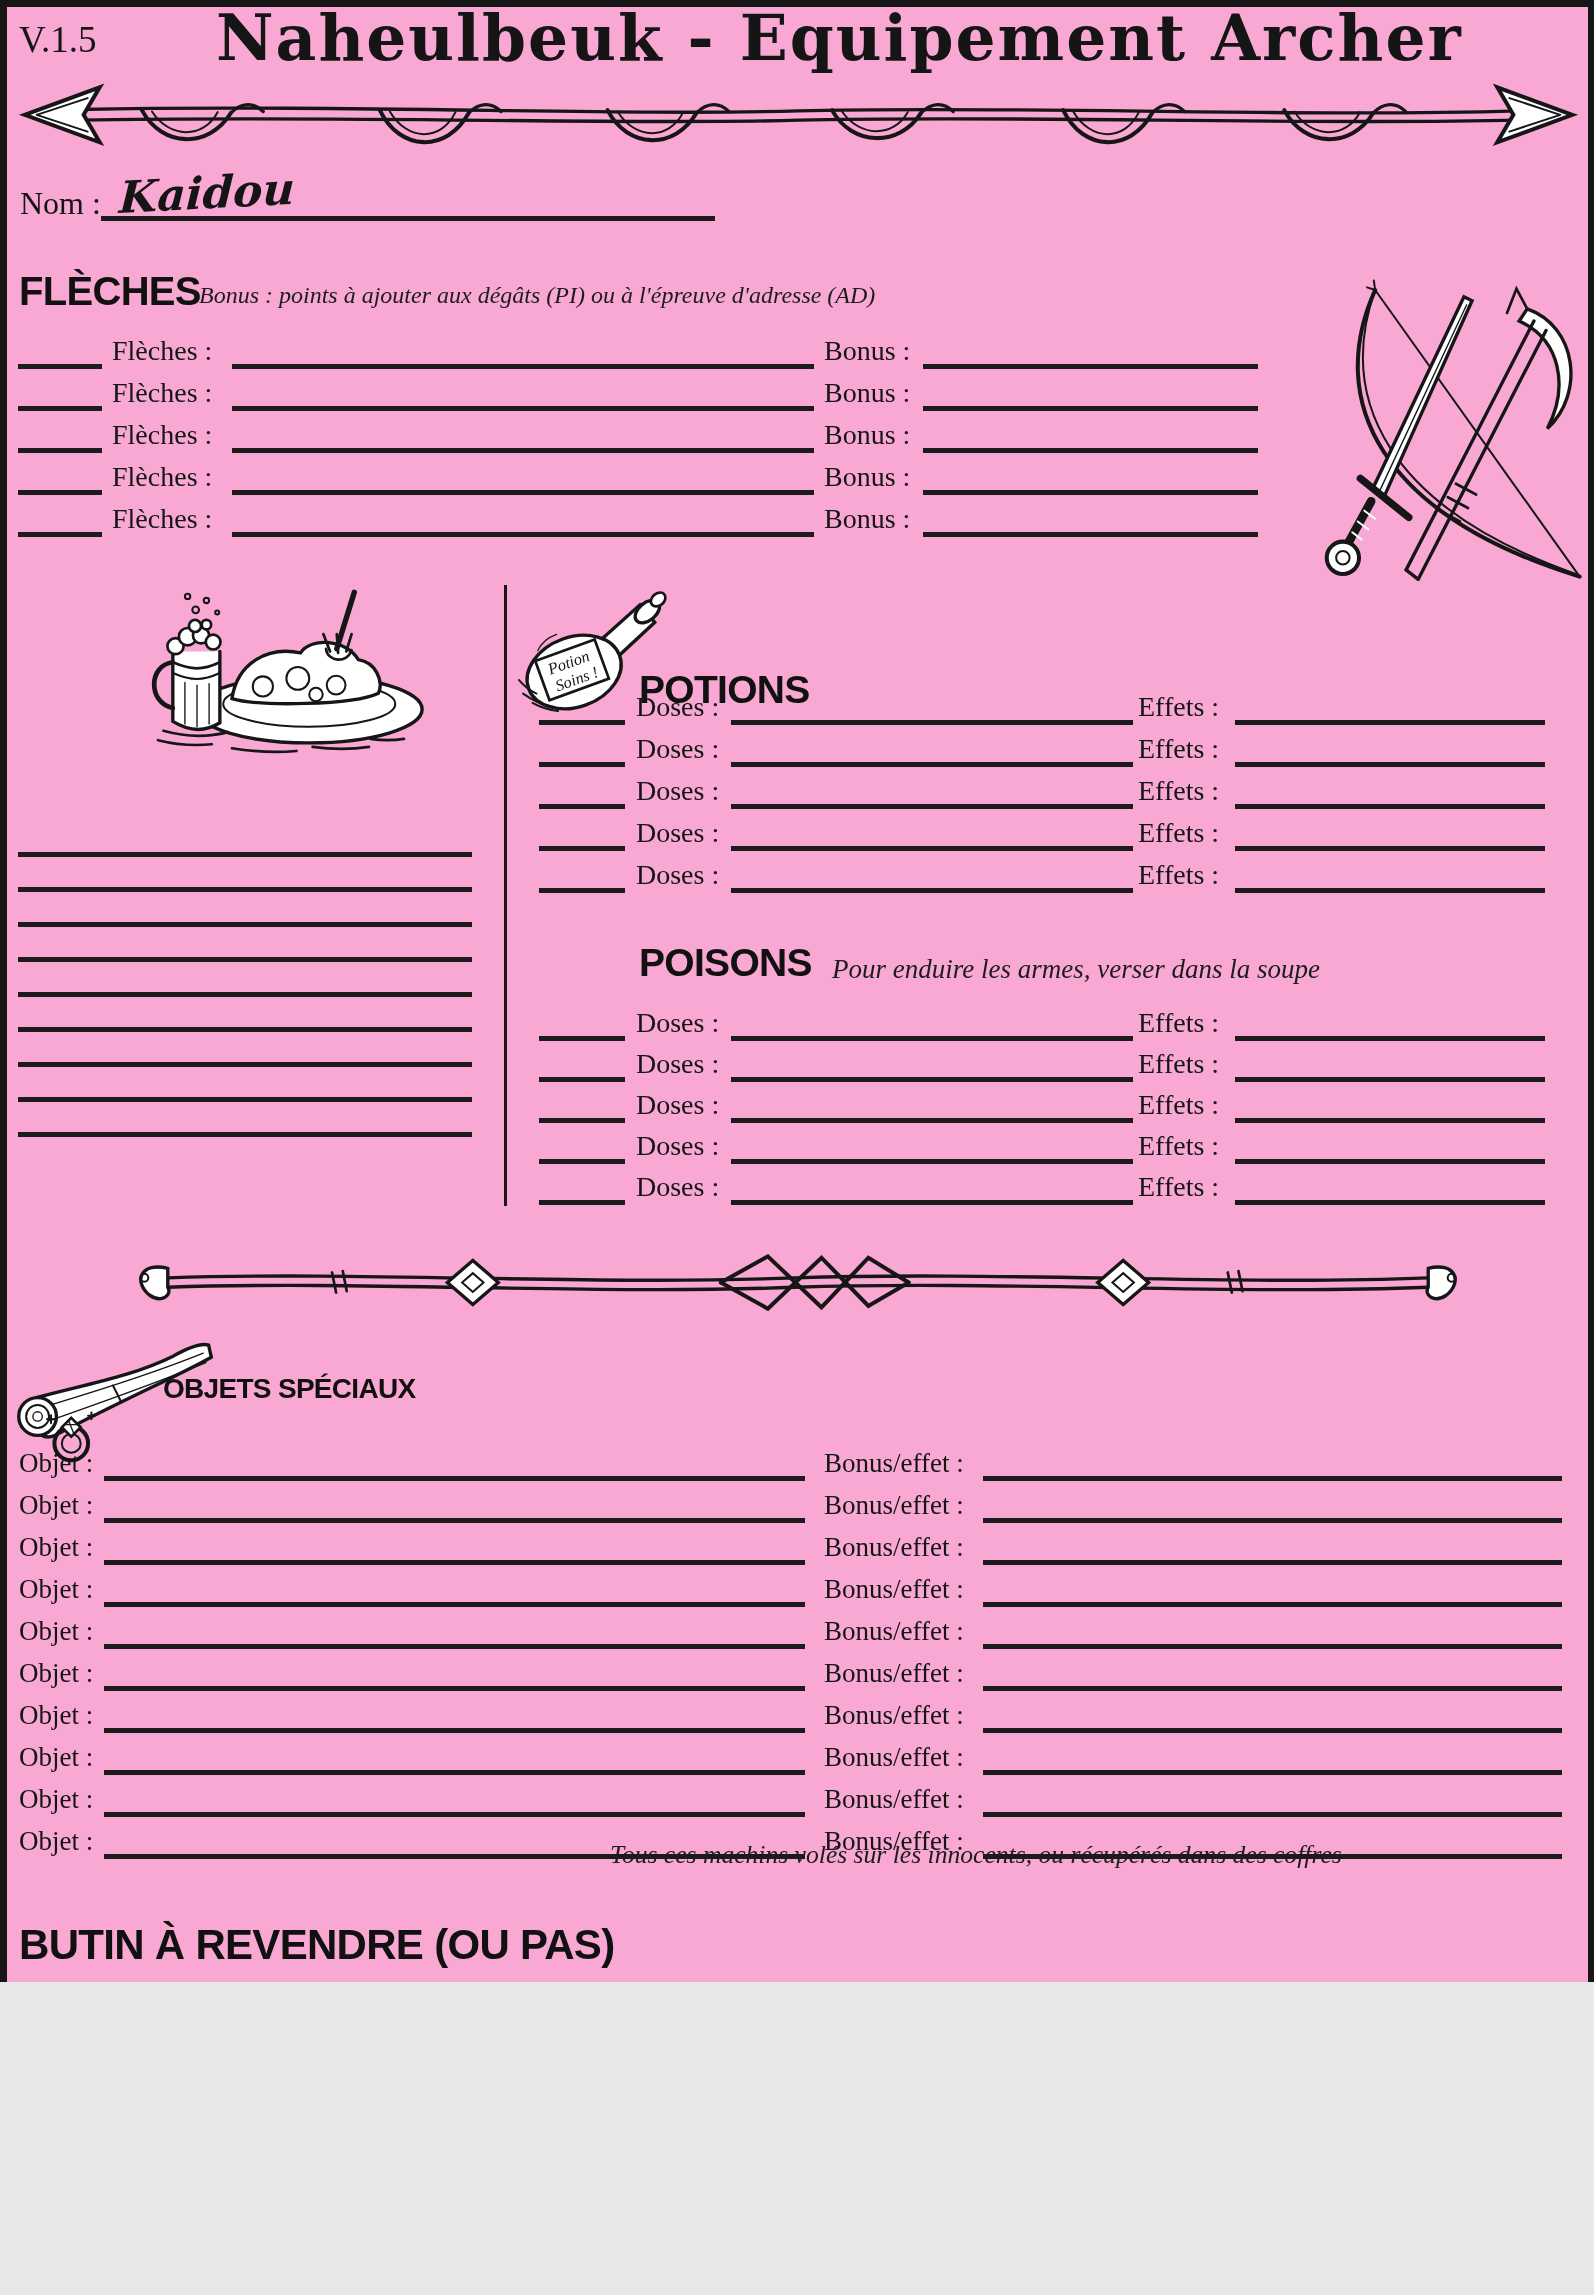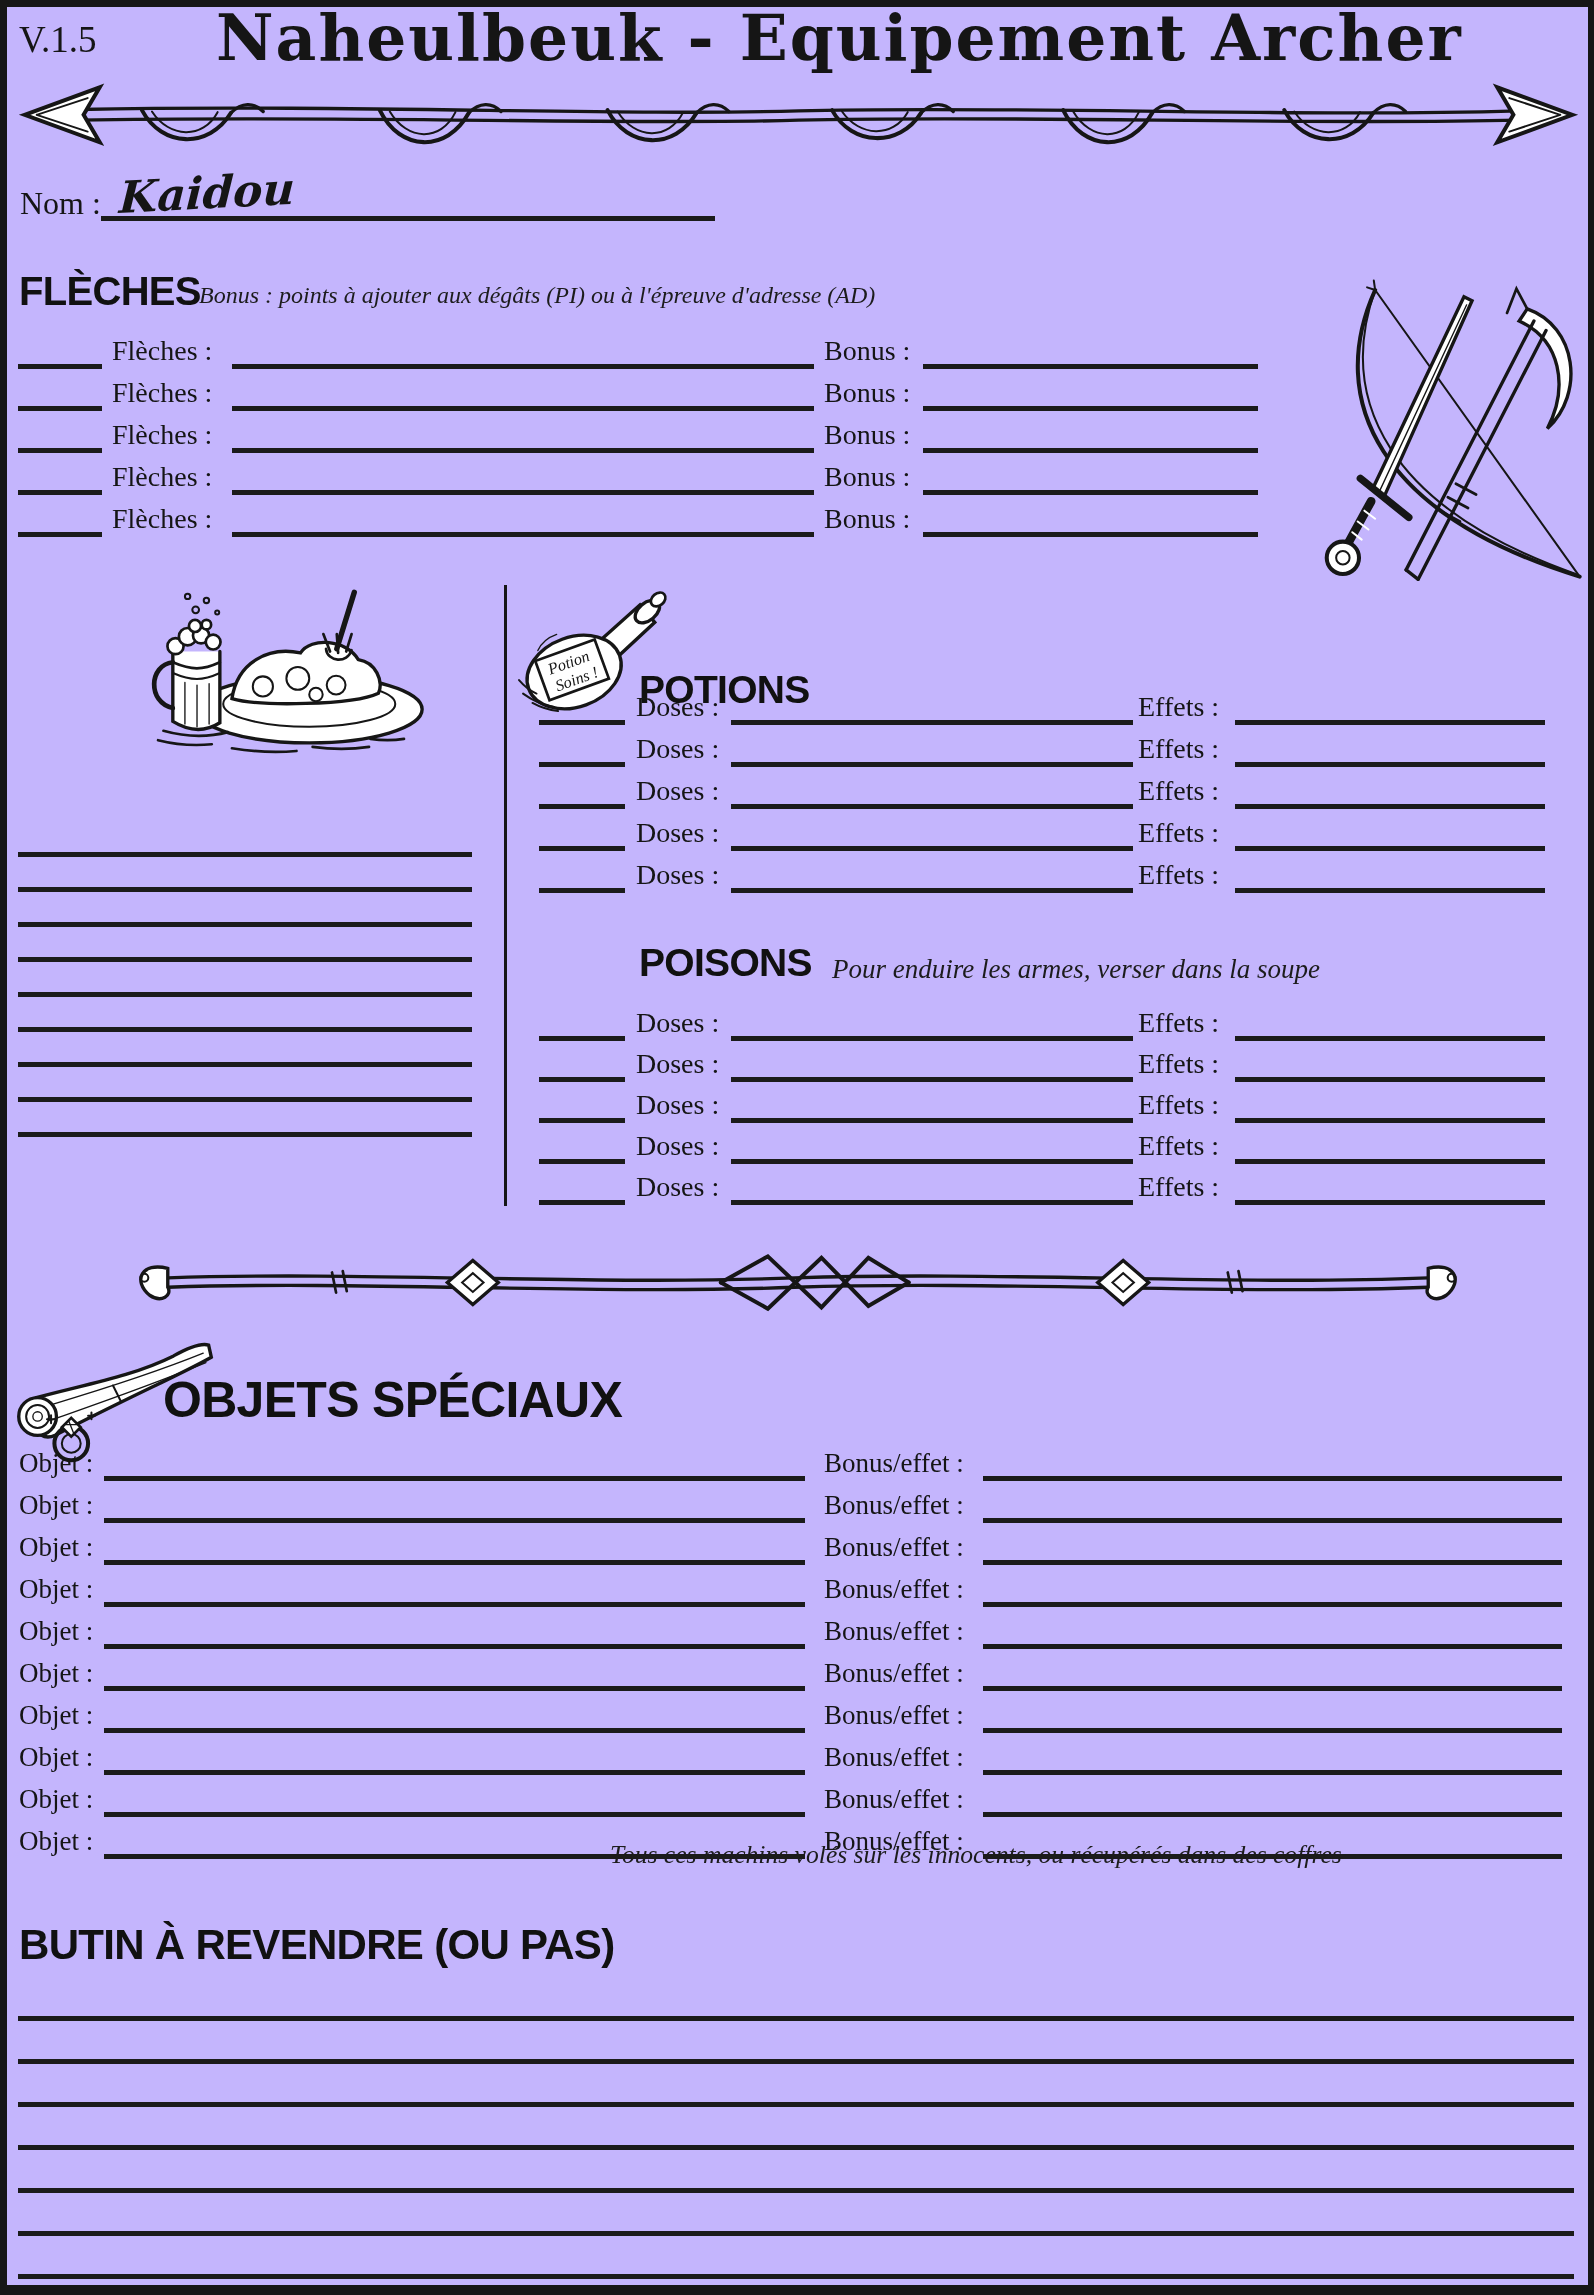--- a/index.html
+++ b/index.html
@@ -1,18 +1,18 @@
 <!DOCTYPE html>
 <html style="font-size:10.8px"><head>
 <meta charset="utf-8">
 <style>
   html,body{margin:0;padding:0;background:#e8e8e8;}
   #page{
-    position:relative; width:1594px; height:2295px;
-    background:#c4b5fd; overflow:hidden;
+    position:relative; width:1594px; height:1982px;
+    background:#f9a8d4; overflow:hidden;
     font-family:"Liberation Serif", serif; color:#151515;
   }
   .abs{position:absolute;}
   .line{position:absolute; background:#1b1b1b; height:4.7px;}
   .lbl{position:absolute; font-family:"Liberation Serif", serif; font-size:28px; color:#151515; white-space:nowrap; line-height:1;}
   .hd{position:absolute; font-family:"Liberation Sans", sans-serif; font-weight:700; color:#111; letter-spacing:-0.7px; white-space:nowrap; line-height:1;}
   .sub{position:absolute; font-family:"Liberation Serif", serif; font-style:italic; font-size:25.6px; color:#1c1c1c; white-space:nowrap; line-height:1;}
   .rows{position:absolute; left:0; width:1594px;}
   .row{position:relative; width:1594px;}
   .row .lbl{bottom:4px; top:auto;}
@@ -355,21 +355,21 @@
       <path d="M60,100 C 140,76 210,54 284,24" stroke-width="2"></path>
       <path d="M56,124 C 130,98 200,74 288,38" stroke-width="2"></path>
       <path d="M150,72 l12,24" stroke-width="3"></path>
       <circle cx="88" cy="158" r="25" stroke-width="6"></circle>
       <circle cx="88" cy="158" r="14" stroke-width="3"></circle>
       <polygon points="88,120 102,134 88,148 74,134" fill="#fff" stroke-width="4"></polygon>
       <path d="M80,130 l16,0 M84,124 l8,20" stroke-width="2"></path>
       <path d="M58,116 l0,12 M52,122 l12,0 M118,112 l0,10 M113,117 l10,0" stroke-width="3"></path>
     </g>
   </svg>
-  <div class="hd" style="left:163px;top:1375px;font-size:50px;">OBJETS SPÉCIAUX</div>
+  <div class="hd" style="left:163px;top:1375px;font-size:28px;">OBJETS SPÉCIAUX</div>
   <div class="rows" style="top:1439px;">
 
       <div class="row" style="height:42px;">
         <div class="lbl" style="left:19px;font-size:27px;">Objet :</div>
         <div class="line" style="left:104px;width:701px;"></div>
         <div class="lbl" style="left:824px;font-size:27px;">Bonus/effet :</div>
         <div class="line" style="left:983px;width:579px;"></div>
       </div>
 
       <div class="row" style="height:42px;">

